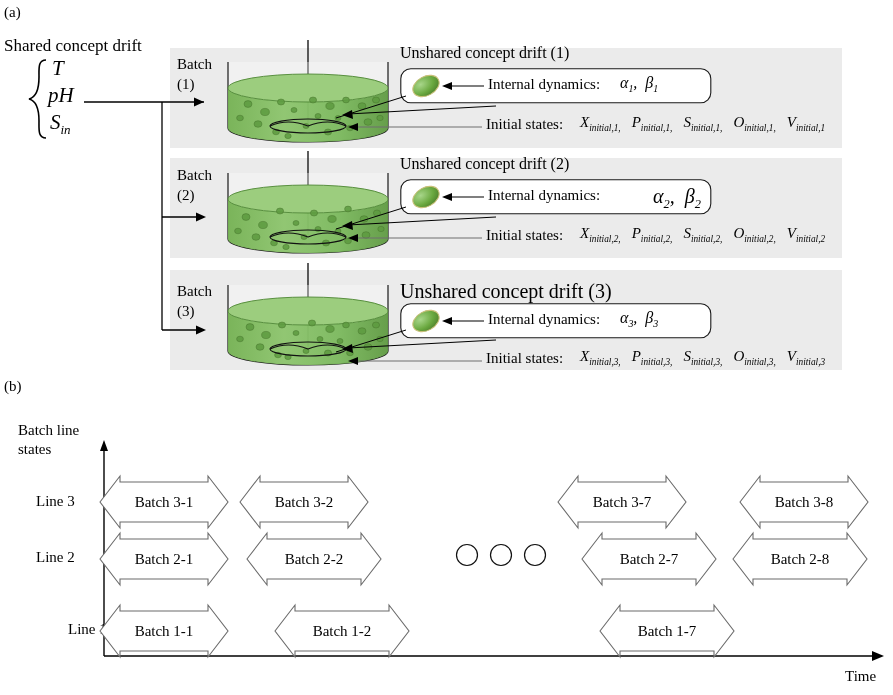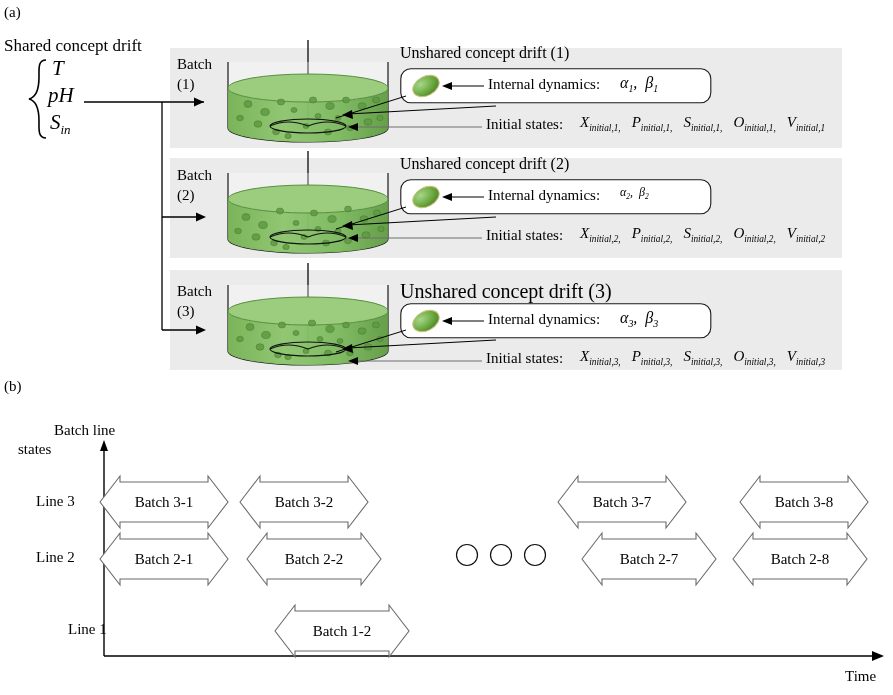--- a/index.html
+++ b/index.html
@@ -186,21 +186,21 @@
     <stop offset="100%" stop-color="#4b7d2b"></stop>
       </radialGradient>
     </defs>
   <ellipse cx="18" cy="14" rx="14" ry="9.5" transform="rotate(-28 18 14)" fill="url(#cg2)" stroke="#c9c07a" stroke-width="1.1"></ellipse>
 </svg>
 <svg class="abs" style="left:440px;top:191px;" width="44" height="12" viewBox="0 0 44 12">
   <line x1="44" y1="6" x2="8" y2="6" stroke="#000" stroke-width="1.2"></line>
   <polygon points="2,6 12,2 12,10" fill="#000"></polygon>
 </svg>
 <div class="abs txt" style="left:488px;top:187px;font-size:15px;">Internal dynamics:</div>
-<div class="abs txt ital" style="left:620px;top:185px;font-size:12px;">
+<div class="abs txt ital" style="left:653px;top:185px;font-size:20px;">
   <span>α</span><span class="sub">2</span><span>,&nbsp;&nbsp;</span><span>β</span><span class="sub">2</span>
 </div>
 <svg class="abs" style="left:336px;top:207px;" width="160" height="40" viewBox="0 0 160 40">
   <line x1="70" y1="0" x2="0" y2="22" stroke="#000" stroke-width="1"></line>
   <line x1="160" y1="10" x2="12" y2="18" stroke="#000" stroke-width="1"></line>
   <polygon points="6,19 16,14 17,23" fill="#000"></polygon>
 </svg>
 <svg class="abs" style="left:340px;top:233px;" width="142" height="10" viewBox="0 0 142 10">
   <line x1="142" y1="5" x2="14" y2="5" stroke="#6f6f6f" stroke-width="1.1"></line>
   <polygon points="8,5 18,1 18,9" fill="#000"></polygon>
@@ -279,21 +279,21 @@
 </svg>
 <svg class="abs" style="left:340px;top:356px;" width="142" height="10" viewBox="0 0 142 10">
   <line x1="142" y1="5" x2="14" y2="5" stroke="#6f6f6f" stroke-width="1.1"></line>
   <polygon points="8,5 18,1 18,9" fill="#000"></polygon>
 </svg>
 <div class="abs txt" style="left:486px;top:350px;font-size:15px;">Initial states:</div>
 <div class="abs txt ital initial-states-row" style="left:580px;top:348px;font-size:15px;"><span style="margin-right: 11px;"><span>X</span><span class="sub">initial,3,</span></span><span style="margin-right: 11px;"><span>P</span><span class="sub">initial,3,</span></span><span style="margin-right: 11px;"><span>S</span><span class="sub">initial,3,</span></span><span style="margin-right: 11px;"><span>O</span><span class="sub">initial,3,</span></span><span style="margin-right: 11px;"><span>V</span><span class="sub">initial,3</span></span></div>
 
 <div class="abs panel-label" style="left:4px;top:378px;">(b)</div>
 
-<div class="abs txt" style="left:18px;top:422px;font-size:15px;margin-left:36px;">Batch line</div>
+<div class="abs txt" style="left:18px;top:422px;font-size:15px;">Batch line</div>
 <div class="abs txt" style="left:18px;top:441px;font-size:15px;">states</div>
 
 <div class="abs txt" style="left:36px;top:493px;font-size:15px;">Line 3</div>
 <div class="abs txt" style="left:36px;top:549px;font-size:15px;">Line 2</div>
 <div class="abs txt" style="left:36px;top:621px;font-size:15px;margin-left:32px;">Line 1</div>
 
 <svg class="abs" style="left:96px;top:440px;" width="790" height="230" viewBox="0 0 790 230">
   <line x1="8" y1="8" x2="8" y2="216" stroke="#000" stroke-width="1.4"></line>
   <polygon points="8,0 4,11 12,11" fill="#000"></polygon>
   <line x1="8" y1="216" x2="778" y2="216" stroke="#000" stroke-width="1.4"></line>
@@ -350,19 +350,31 @@
         <polygon points="0,26 20,0 20,6 114,6 114,0 134,26 114,52 114,46 20,46 20,52" fill="#ffffff" stroke="#6b6b6b" stroke-width="1.1"></polygon>
       </svg>
       <div class="abs txt" style="left: 0px; top: 0px; width: 134px; height: 52px; display: flex; align-items: center; justify-content: center; font-size: 15px; font-family: &quot;Liberation Serif&quot;, serif;">Batch 2-7</div>
     </div>
     <div class="abs" style="left: 733px; top: 533px; width: 134px; height: 52px; text-align: center;">
       <svg width="134" height="52" viewBox="0 0 134 52">
         <polygon points="0,26 20,0 20,6 114,6 114,0 134,26 114,52 114,46 20,46 20,52" fill="#ffffff" stroke="#6b6b6b" stroke-width="1.1"></polygon>
       </svg>
       <div class="abs txt" style="left: 0px; top: 0px; width: 134px; height: 52px; display: flex; align-items: center; justify-content: center; font-size: 15px; font-family: &quot;Liberation Serif&quot;, serif;">Batch 2-8</div>
     </div>
+    <div class="abs" style="left: 100px; top: 605px; width: 128px; height: 52px;">
+      <svg width="128" height="52" viewBox="0 0 128 52">
+        <polygon points="0,26 20,0 20,6 108,6 108,0 128,26 108,52 108,46 20,46 20,52" fill="#ffffff" stroke="#6b6b6b" stroke-width="1.1"></polygon>
+      </svg>
+      <div class="abs txt" style="left: 0px; top: 0px; width: 128px; height: 52px; display: flex; align-items: center; justify-content: center; font-size: 15px; font-family: &quot;Liberation Serif&quot;, serif;">Batch 1-1</div>
+    </div>
     <div class="abs" style="left: 275px; top: 605px; width: 134px; height: 52px;">
       <svg width="134" height="52" viewBox="0 0 134 52">
         <polygon points="0,26 20,0 20,6 114,6 114,0 134,26 114,52 114,46 20,46 20,52" fill="#ffffff" stroke="#6b6b6b" stroke-width="1.1"></polygon>
       </svg>
       <div class="abs txt" style="left: 0px; top: 0px; width: 134px; height: 52px; display: flex; align-items: center; justify-content: center; font-size: 15px; font-family: &quot;Liberation Serif&quot;, serif;">Batch 1-2</div>
     </div>
+    <div class="abs" style="left: 600px; top: 605px; width: 134px; height: 52px;">
+      <svg width="134" height="52" viewBox="0 0 134 52">
+        <polygon points="0,26 20,0 20,6 114,6 114,0 134,26 114,52 114,46 20,46 20,52" fill="#ffffff" stroke="#6b6b6b" stroke-width="1.1"></polygon>
+      </svg>
+      <div class="abs txt" style="left: 0px; top: 0px; width: 134px; height: 52px; display: flex; align-items: center; justify-content: center; font-size: 15px; font-family: &quot;Liberation Serif&quot;, serif;">Batch 1-7</div>
+    </div>
   </div>
 
 </body></html>

